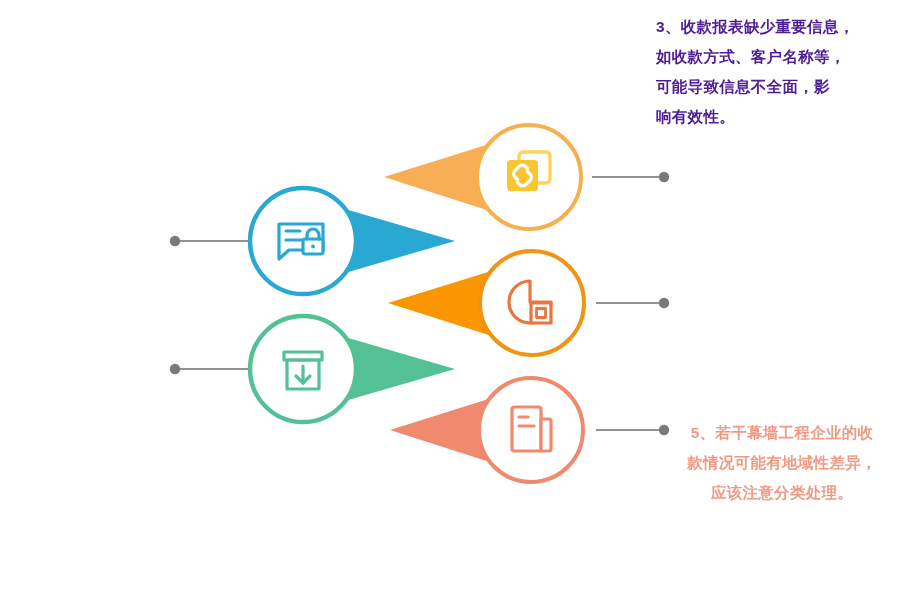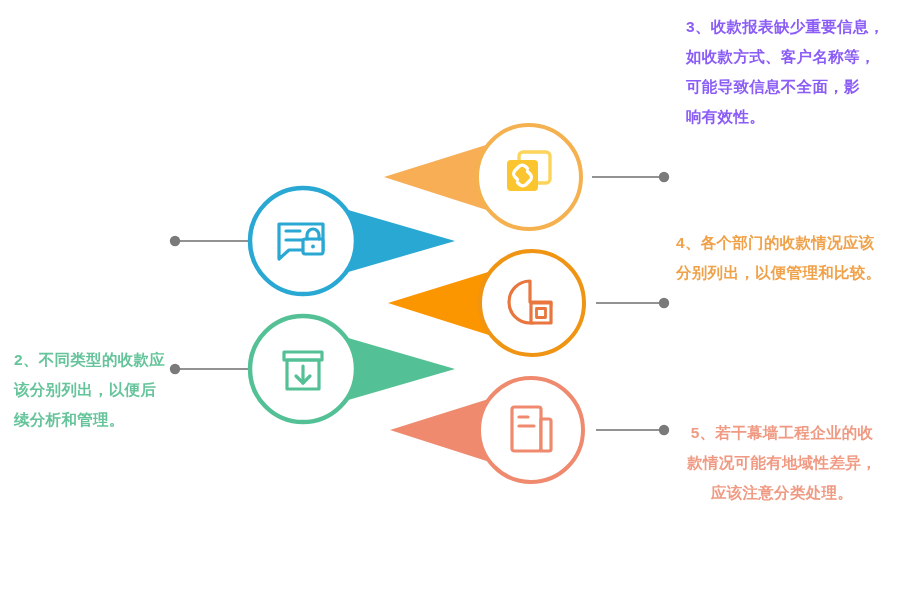--- a/index.html
+++ b/index.html
@@ -14,21 +14,21 @@
   .txt{
     position:absolute;
     font-size:15.5px;
     line-height:30px;
     font-weight:700;
     letter-spacing:0.3px;
     white-space:pre-line;
   }
   .t1{left:24px; top:42px;  width:190px; color:#3FA9D4;}
   .t2{left:14px; top:345px; width:175px; color:#66C49B;}
-  .t3{left:686px;top:12px;  width:208px; color:#8b5cf6;}
+  .t3{left:656px;top:12px;  width:208px; color:#4c1d95;}
   .t4{left:676px;top:228px; width:214px; color:#F0A24A;}
   .t5{left:676px;top:418px; width:212px; color:#F09A83;text-align:center;}
 
   
   svg.art{position:absolute;left:0;top:0;width:900px;height:600px;}
 
   
   .logo{position:absolute;left:752px;top:538px;width:142px;height:52px;}
   .logo-mark{position:absolute;left:0;top:2px;width:34px;height:32px;}
   .logo-cn{
@@ -123,27 +123,22 @@
       <circle cx="531" cy="430" r="52" fill="#ffffff" stroke="#EF8A6E" stroke-width="4"></circle>
       <g fill="none" stroke="#EF8A6E" stroke-width="3.2" stroke-linecap="round" stroke-linejoin="round">
         <rect x="512" y="407" width="29" height="44" rx="2.5" fill="#ffffff"></rect>
         <path d="M541 419 h8 a2 2 0 0 1 2 2 v28 a2 2 0 0 1 -2 2 h-8 z" fill="#ffffff"></path>
         <line x1="519" y1="417" x2="528" y2="417"></line>
         <line x1="519" y1="426" x2="534" y2="426"></line>
       </g>
     </g>
   </svg>
 
-  <div class="txt t2">2、不同类型的收款应
-该分别列出，以便后
-续分析和管理。</div>
   <div class="txt t3">3、收款报表缺少重要信息，
 如收款方式、客户名称等，
 可能导致信息不全面，影
 响有效性。</div>
-  <div class="txt t4">4、各个部门的收款情况应该
-分别列出，以便管理和比较。</div>
   <div class="txt t5">5、若干幕墙工程企业的收
 款情况可能有地域性差异，
 应该注意分类处理。</div>
 
 
 </div>
 
 </body></html>

